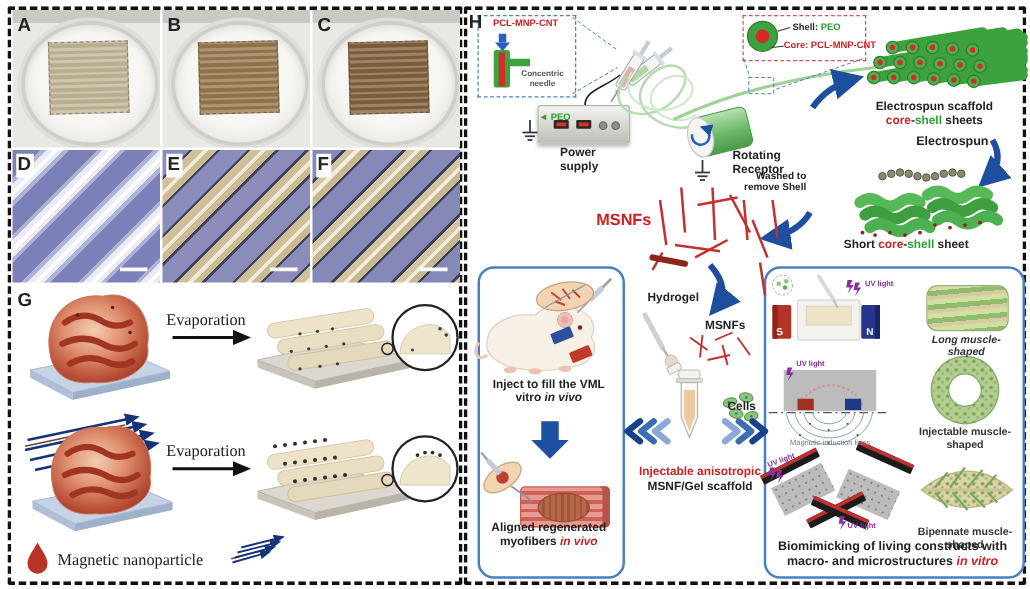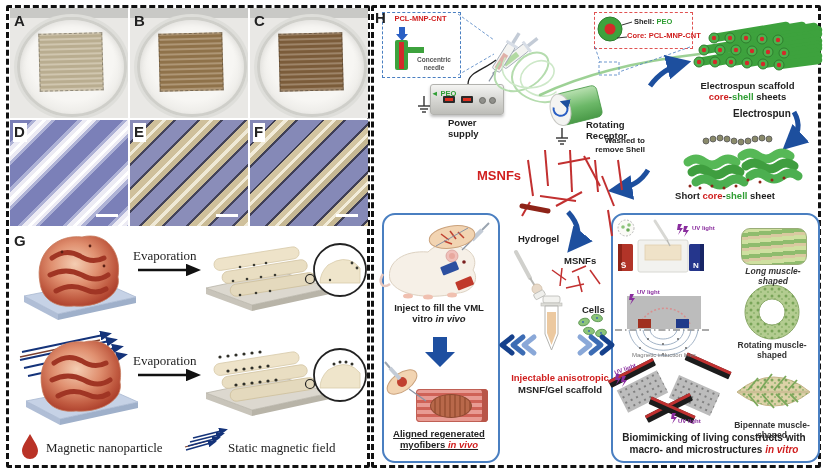--- a/index.html
+++ b/index.html
@@ -597,21 +597,20 @@
   <span class="t plab" style="left:254px;top:12px;">C</span>
   <span class="t plab plab-bg" style="left:13px;top:123px;">D</span>
   <span class="t plab plab-bg" style="left:133px;top:123px;">E</span>
   <span class="t plab plab-bg" style="left:253px;top:123px;">F</span>
   <span class="t plab" style="left:14px;top:232px;">G</span>
   <span class="t plab" style="left:375px;top:9px;">H</span>
 
   <span class="t serif" style="left:133px;top:248px;font-size:13px;">Evaporation</span>
   <span class="t serif" style="left:133px;top:353px;font-size:13px;">Evaporation</span>
   <span class="t serif" style="left:46px;top:440px;font-size:13px;">Magnetic nanoparticle</span>
-  <span class="t serif" style="left:228px;top:440px;font-size:13px;">Static magnetic field</span>
 
   <div class="t b red ctr" style="left:383px;top:15px;width:75px;font-size:7.5px;">PCL-MNP-CNT</div>
   <div class="t b green" style="left:431px;top:46px;font-size:7.5px;margin-top:44px;">◄&nbsp;<span>PEO</span></div>
   <div class="t b ctr" style="left:410px;top:56px;width:48px;font-size:6.5px;color:#555;">
     <div>Concentric</div>
     <div>needle</div>
   </div>
 
   <div class="t b" style="left:634px;top:18px;font-size:7.5px;">
     <span>Shell:</span>&nbsp;<span class="green">PEO</span>
@@ -641,42 +640,42 @@
     <div>remove Shell</div>
   </div>
 
   <div class="t b ctr" style="left:660px;top:190px;width:130px;font-size:9.5px;">
     <span>Short </span><span class="red">core</span><span>-</span><span class="green">shell</span><span> sheet</span>
   </div>
 
   <span class="t b red" style="left:477px;top:168px;font-size:13px;">MSNFs</span>
   <span class="t b" style="left:518px;top:233px;font-size:9.5px;">Hydrogel</span>
   <span class="t b" style="left:564px;top:255px;font-size:9.5px;">MSNFs</span>
-  <span class="t b" style="left:582px;top:304px;font-size:9.5px;">Cells</span>
+  <span class="t b" style="left:582px;top:320px;font-size:9.5px;">Cells</span>
 
   <div class="t b red ctr" style="left:500px;top:372px;width:120px;font-size:9.5px;">Injectable anisotropic</div>
   <div class="t b ctr" style="left:500px;top:384px;width:120px;font-size:9.5px;">MSNF/Gel scaffold</div>
 
   <div class="t b ctr" style="left:384px;top:302px;width:110px;font-size:9.5px;">
     <div>Inject to fill the VML</div>
     <div><span>vitro </span><span class="it">in vivo</span></div>
   </div>
-  <div class="t b ctr" style="left:384px;top:428px;width:110px;font-size:9.5px;text-decoration:underline;">
+  <div class="t b ctr" style="left:384px;top:417px;width:110px;font-size:9.5px;">
     <div>Aligned regenerated</div>
     <div><span>myofibers </span><span class="it red">in vivo</span></div>
   </div>
 
   <span class="t b purple" style="left:692px;top:225px;font-size:6px;">UV light</span>
   <span class="t b purple" style="left:637px;top:289px;font-size:6px;">UV light</span>
   <span class="t b purple" style="left:614px;top:366px;font-size:6px;transform:rotate(-20deg);">UV light</span>
   <span class="t b purple" style="left:678px;top:418px;font-size:6px;">UV light</span>
   <span class="t b" style="left:621px;top:261px;font-size:8px;color:#fff;transform:rotate(-8deg);">S</span>
   <span class="t b" style="left:693px;top:261px;font-size:8px;color:#fff;">N</span>
   <div class="t gray ctr" style="left:618px;top:352px;width:92px;font-size:6px;">Magnetic induction lines</div>
   <div class="t b ctr" style="left:732px;top:266px;width:82px;font-size:8.5px;color:#333;font-style:italic;">Long muscle-shaped</div>
-  <div class="t b ctr" style="left:726px;top:340px;width:92px;font-size:8.5px;color:#333;">Rotating muscle-shaped</div>
+  <div class="t b ctr" style="left:726px;top:340px;width:92px;font-size:8.5px;color:#333;">Injectable muscle-shaped</div>
   <div class="t b ctr" style="left:724px;top:420px;width:96px;font-size:8.5px;color:#333;">Bipennate muscle-shaped</div>
   <div class="t b ctr" style="left:618px;top:432px;width:192px;font-size:10px;">
     <div>Biomimicking of living constructs with</div>
     <div><span>macro- and microstructures </span><span class="it red">in vitro</span></div>
   </div>
 
 </div>
 
 </body></html>

